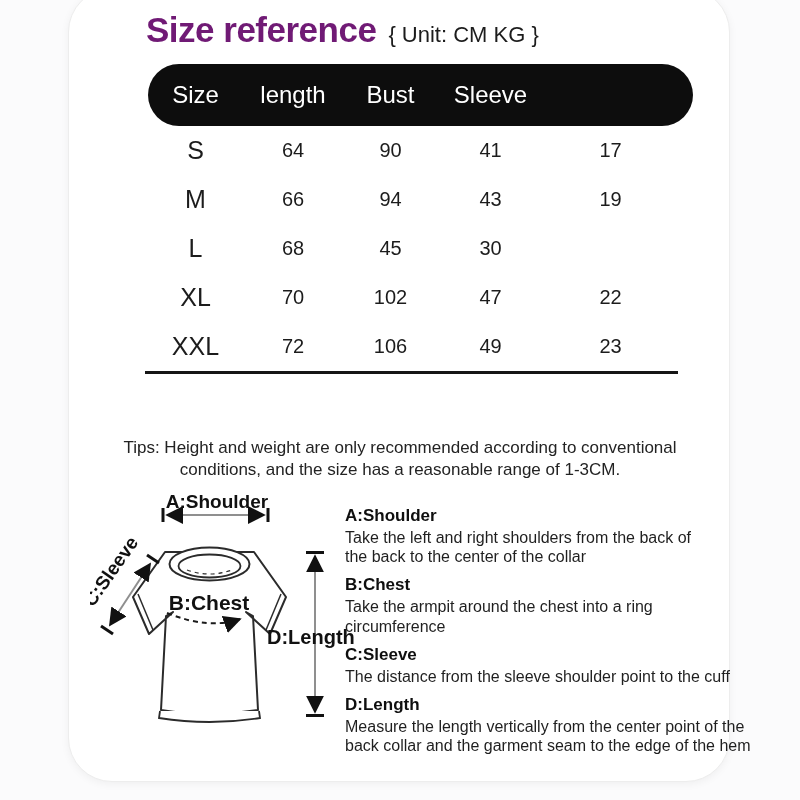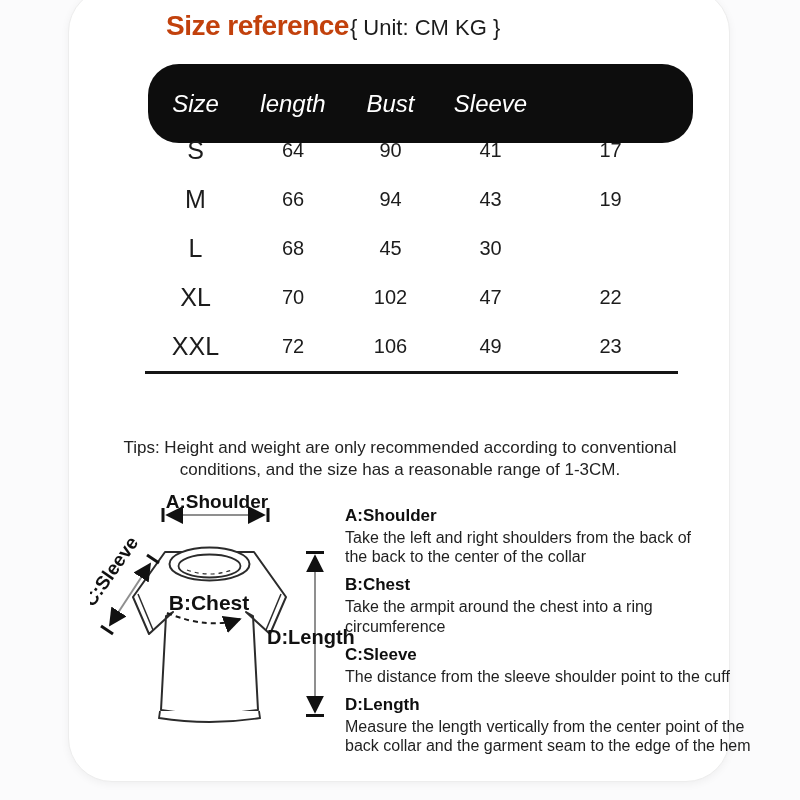--- a/index.html
+++ b/index.html
@@ -9,27 +9,27 @@
     font-family:"Liberation Sans","DejaVu Sans",sans-serif;
   }
   .card{
     position:absolute;left:68px;top:-12px;width:660px;height:792px;
     background:#ffffff;border:1px solid #ededed;border-radius:44px;
     box-shadow:0 2px 8px rgba(0,0,0,0.05);
   }
   .title-row{
     position:absolute;left:146px;top:10px;display:flex;align-items:baseline;
   }
-  .title{font-size:28px;font-weight:bold;color:#c2410c;letter-spacing:-0.5px;margin-left:20px;}
-  .unit{font-size:22px;color:#1c1c1c;margin-left:1px;}
+  .title{font-size:35px;font-weight:bold;color:#701a75;letter-spacing:-0.5px;}
+  .unit{font-size:22px;color:#1c1c1c;margin-left:12px;}
   .thead{
-    position:absolute;left:148px;top:64px;width:530px;height:79px;
+    position:absolute;left:148px;top:64px;width:530px;height:62px;
     background:#0d0d0d;border-radius:31px;
     display:grid;grid-template-columns:95px 100px 95px 105px 135px;
-    align-items:center;padding-right:15px;font-style:italic;
+    align-items:center;padding-right:15px;
   }
   .thead span{color:#ffffff;font-size:24px;text-align:center;}
   .tbody{
     position:absolute;left:145px;top:126px;width:533px;
     border-bottom:3px solid #161616;
   }
   .trow{
     display:grid;grid-template-columns:95px 100px 95px 105px 135px;
     height:49px;align-items:center;padding-left:3px;padding-right:15px;
   }

